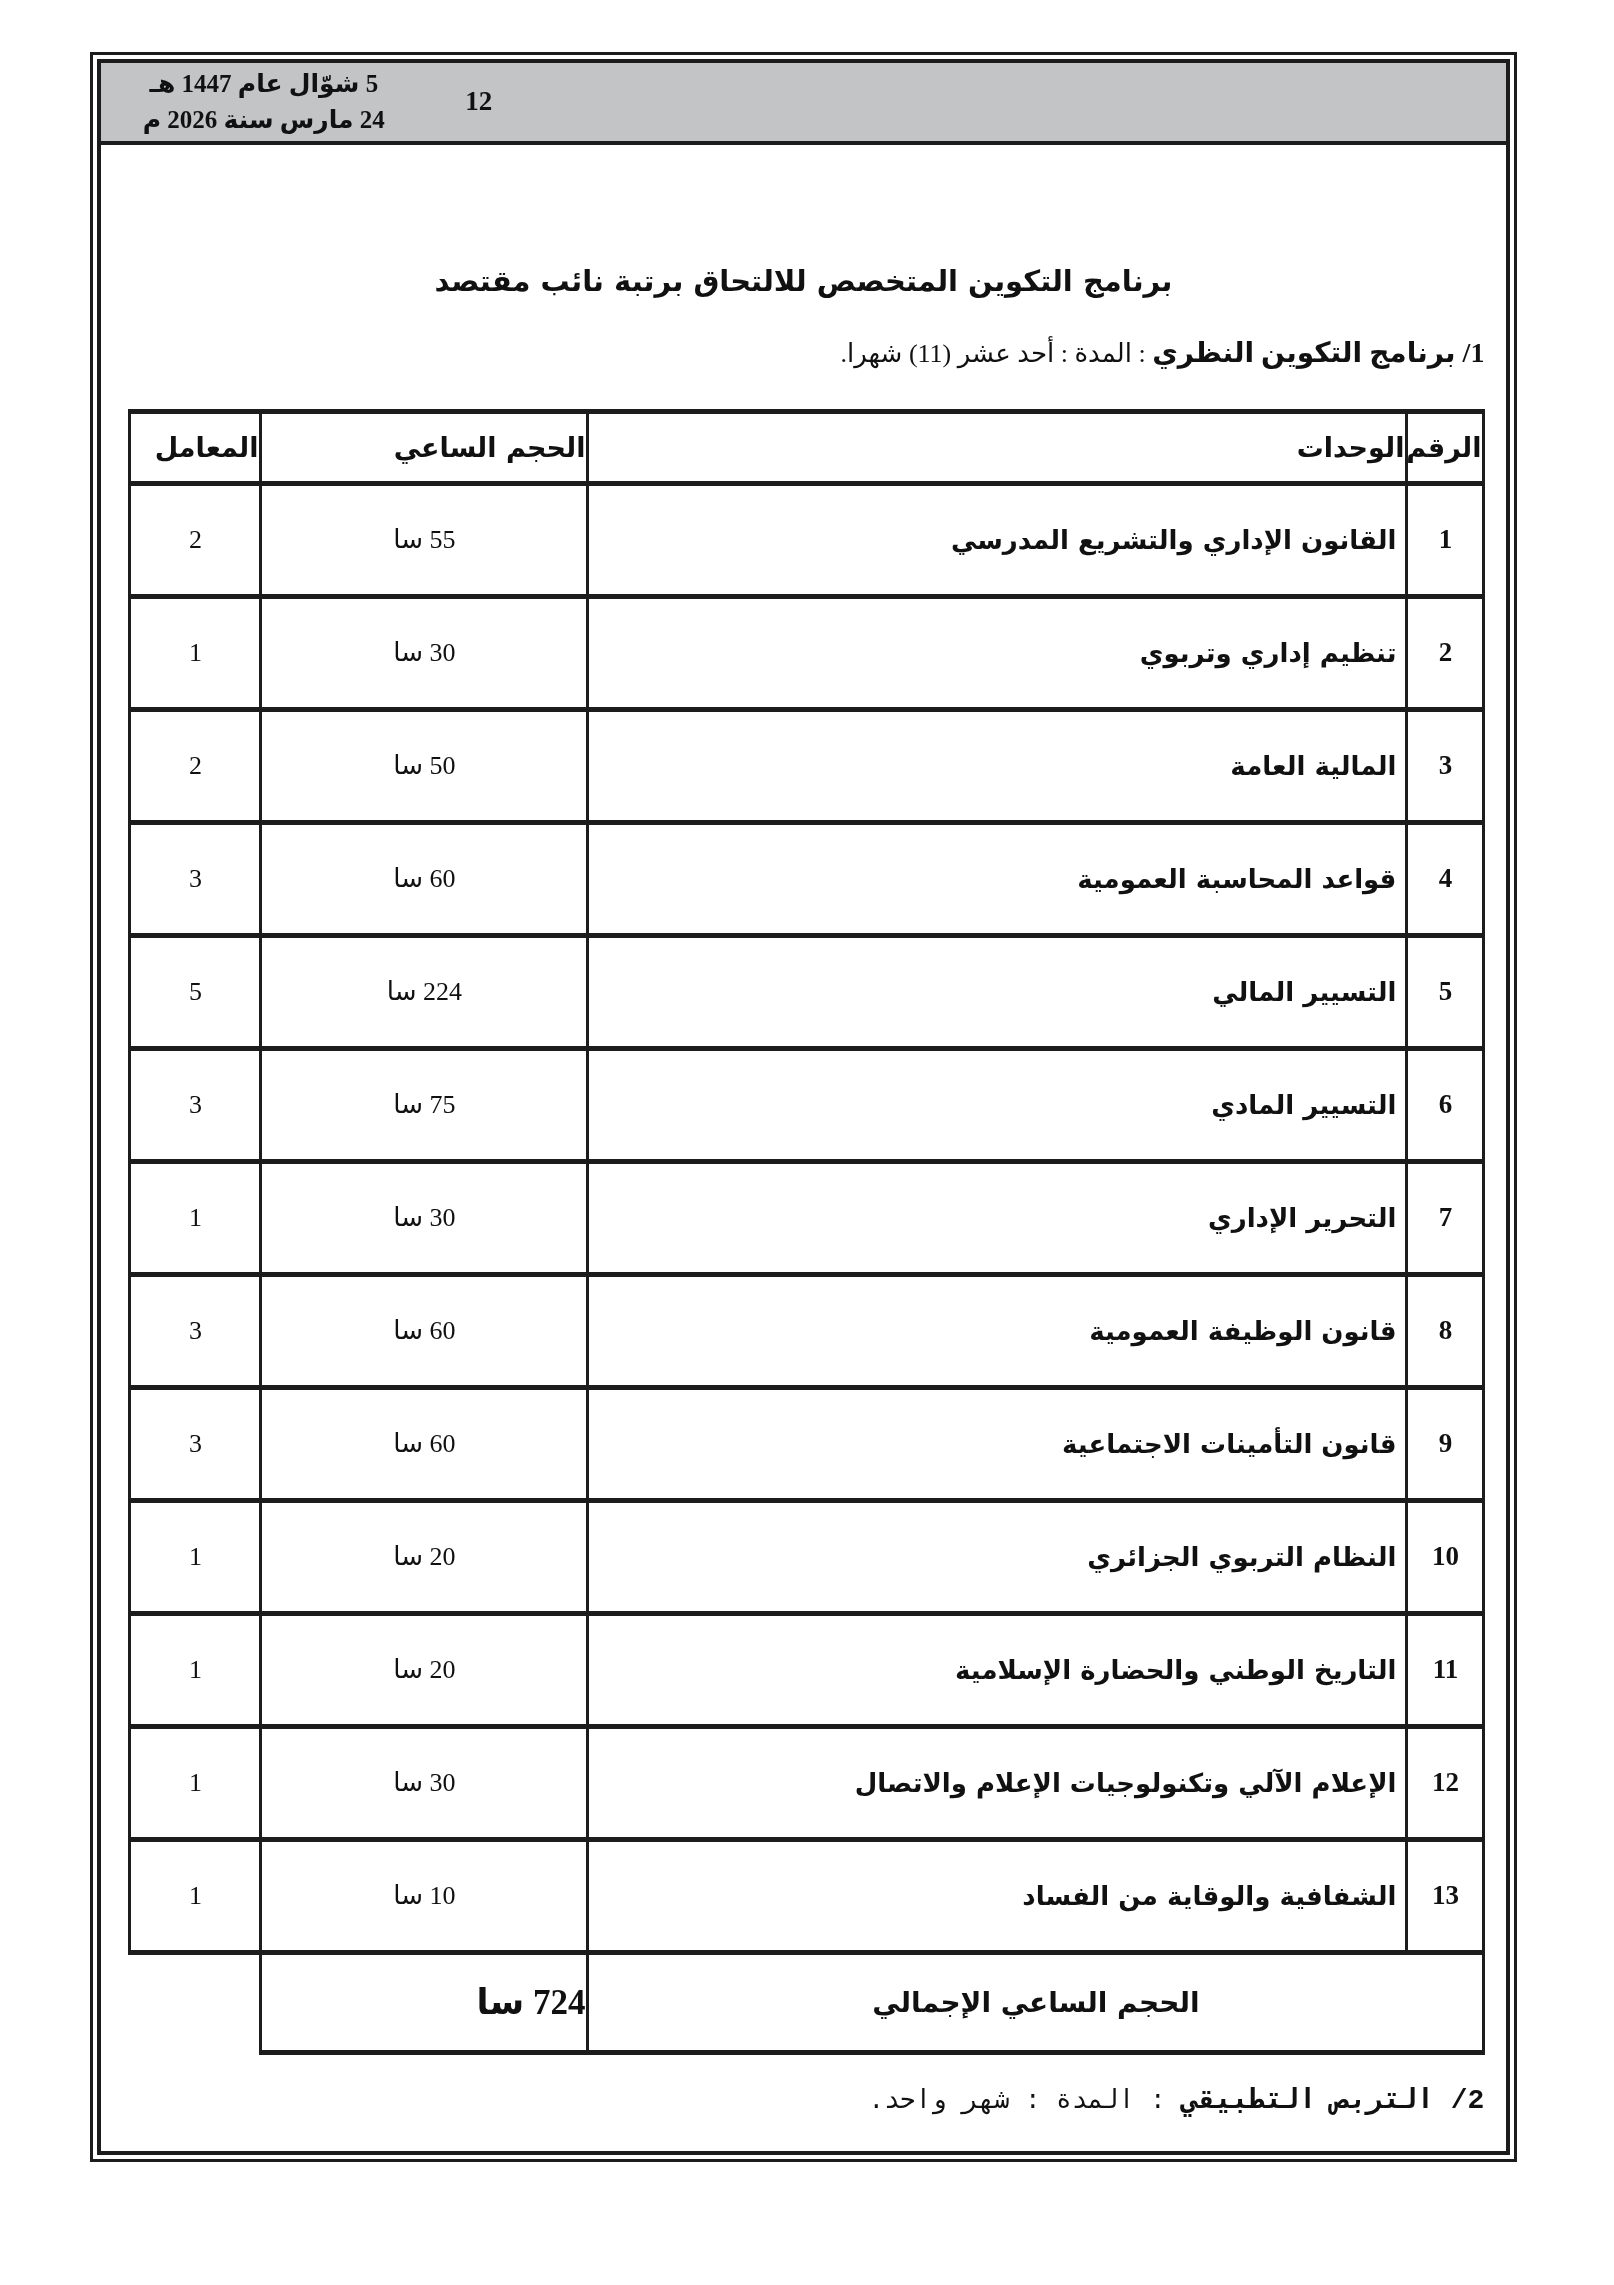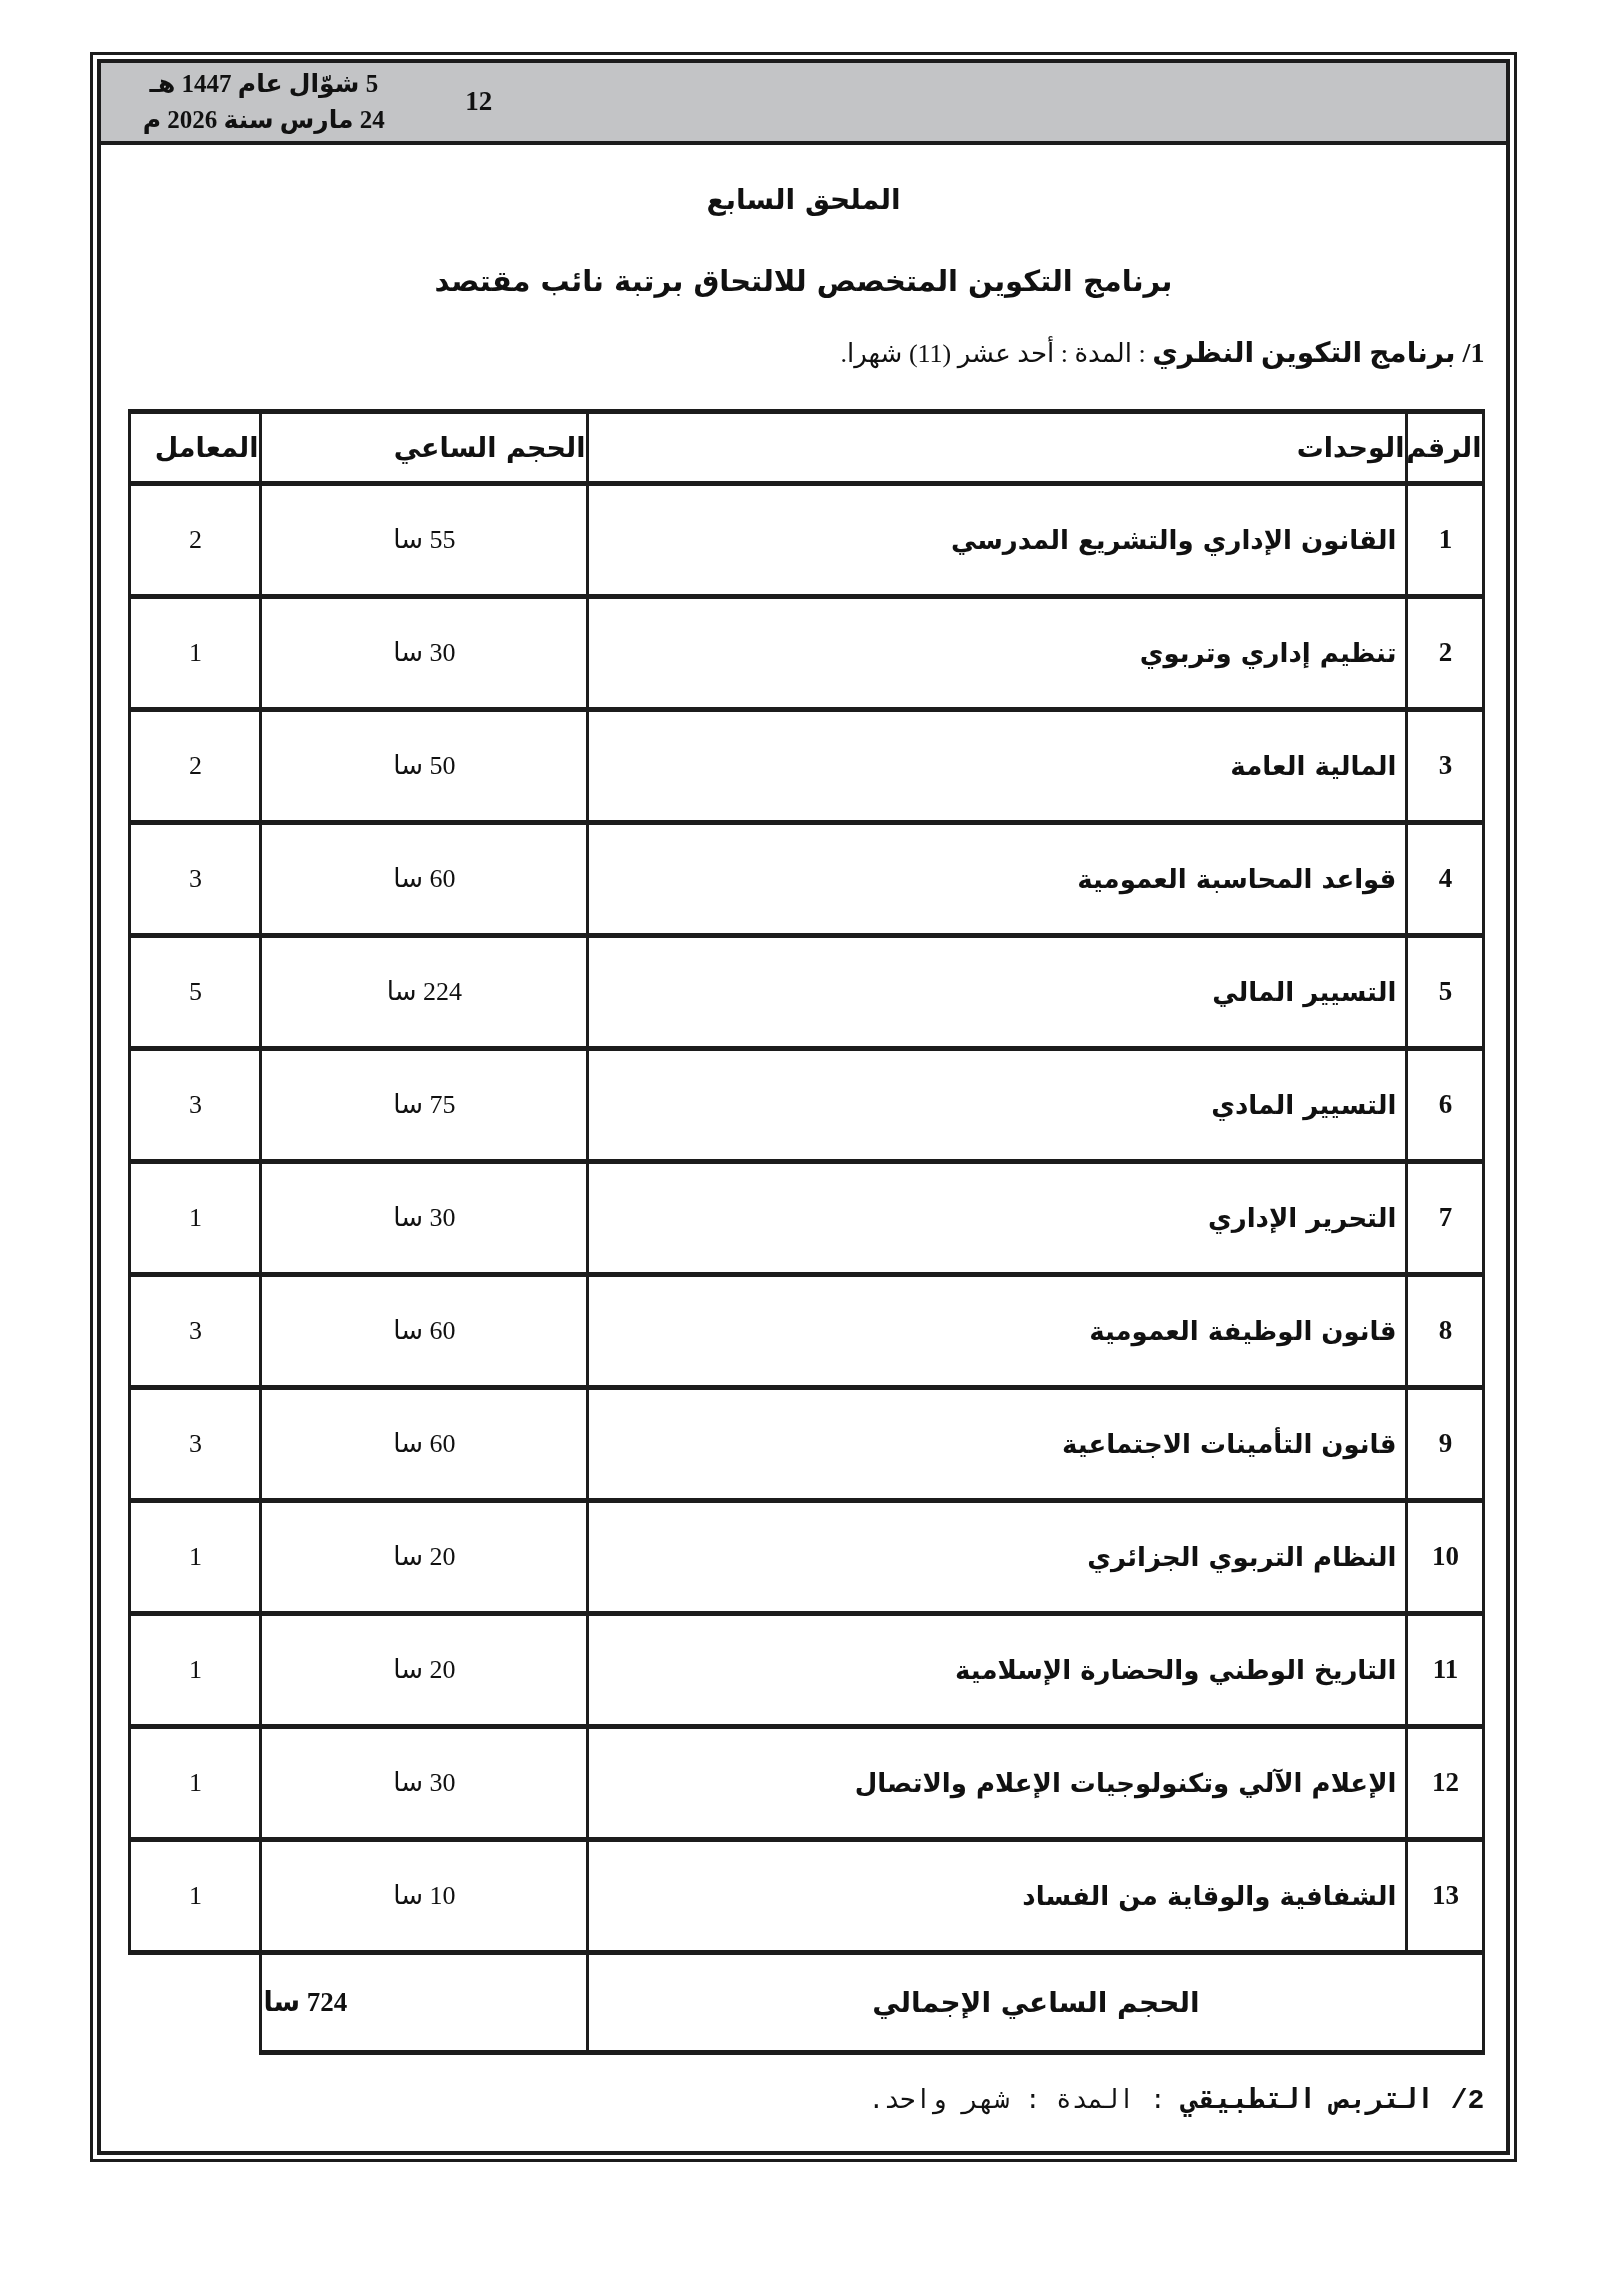--- a/index.html
+++ b/index.html
@@ -155,23 +155,23 @@
     text-align: center;
     font-size: 26px;
     font-family: "Liberation Serif", "DejaVu Sans", serif;
   }
   td.total-label {
     text-align: center;
     font-weight: bold;
     font-size: 28px;
   }
   td.total-hours {
-    text-align: left;
-    font-weight: bold;
-    font-size: 27px;
+    text-align: right;
+    font-weight: bold;
+    font-size: 35px;
     font-family: "Liberation Serif", "DejaVu Sans", serif;
   }
   td.notch {
     border: none;
     background: transparent;
   }
   
   .footer-line {
     position: absolute;
     top: 2019px; right: 22px; left: 22px;
@@ -191,21 +191,20 @@
       <div class="content">
 
         <header class="band">
           <div class="dates">
             <div>5 شوّال عام 1447 هـ</div>
             <div>24 مارس سنة 2026 م</div>
           </div>
           <div class="page-number">12</div>
         </header>
 
-        <h1 class="annex-title">الملحق السابع</h1>
 
         <h2 class="program-title">برنامج التكوين المتخصص للالتحاق برتبة نائب مقتصد</h2>
 
         <p class="intro-line">
           <strong>1/ برنامج التكوين النظري</strong><span> : المدة : أحد عشر (11) شهرا.</span>
         </p>
 
         <table class="prog-table">
           <colgroup>
             <col class="col-num">

